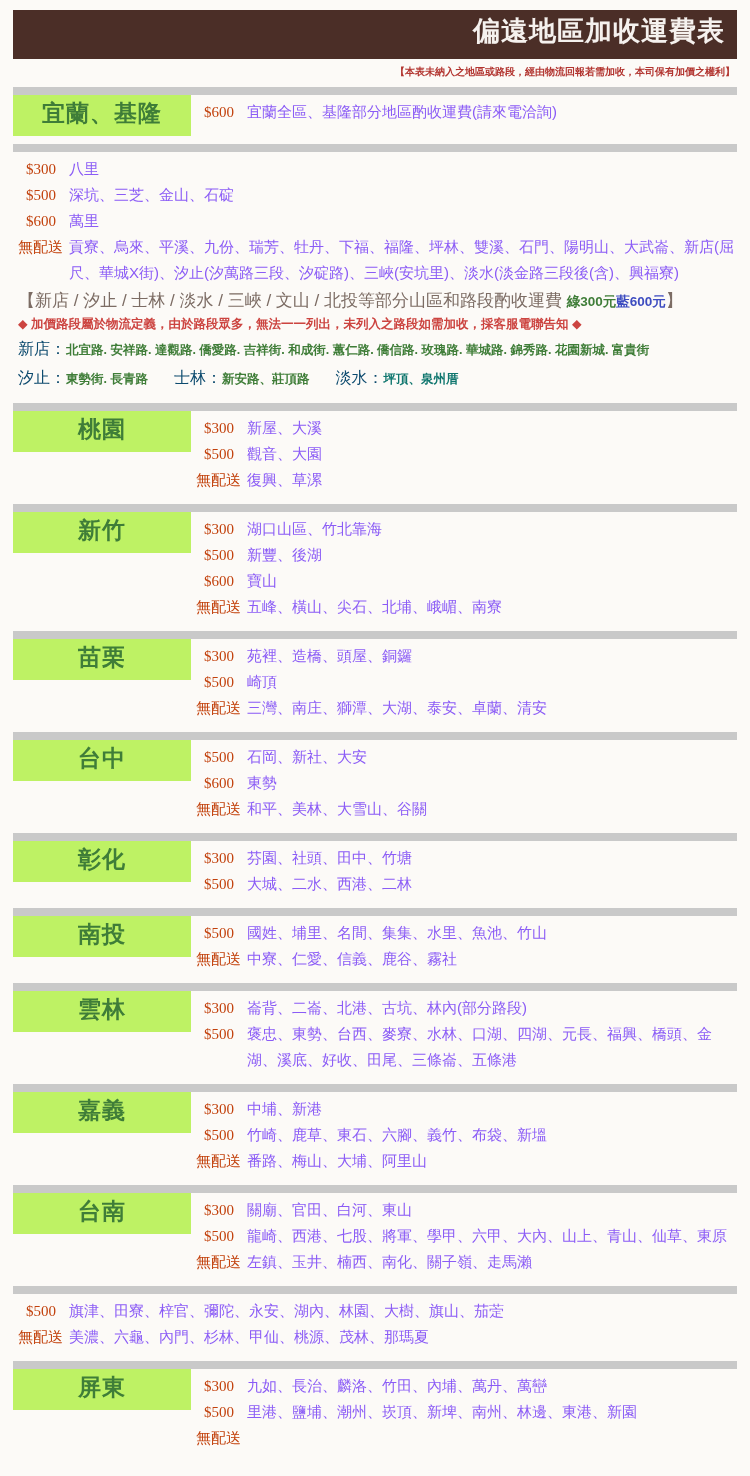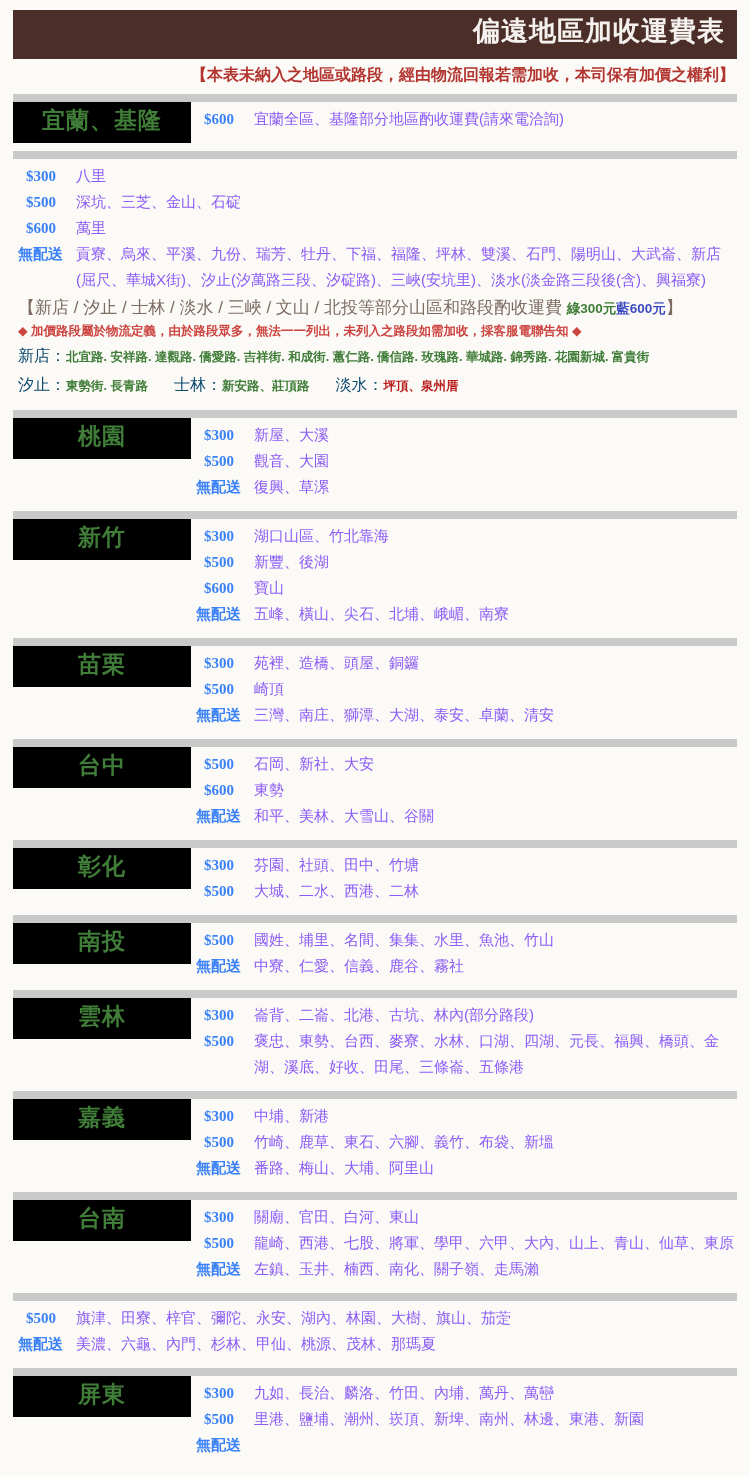--- a/index.html
+++ b/index.html
@@ -4,47 +4,47 @@
 <style>
   html,body{margin:0;padding:0;background:#fcfaf7;}
   body{width:750px;height:1476px;overflow:hidden;
        font-family:"Liberation Sans","DejaVu Sans",sans-serif;}
   .page{padding:10px 13px 0 13px;}
 
   
   .title-bar{background:#4b2e27;height:49px;line-height:43px;text-align:right;
              padding-right:12px;}
   .title-bar .title{color:#f5f1ee;font-size:27px;font-weight:bold;letter-spacing:1px;}
-  .disclaimer{color:#b23530;font-size:16px;font-weight:bold;text-align:right;
+  .disclaimer{color:#b23530;font-size:10px;font-weight:bold;text-align:right;
               margin-top:6px;padding-right:2px;}
 
   
   .section{margin-top:8px;border-top:8px solid #c9c9c9;display:flex;align-items:flex-start;}
-  .region-label{width:178px;flex:none;background:#000000;color:#3f7d38;
+  .region-label{width:178px;flex:none;background:#bef264;color:#3f7d38;
                 font-size:23px;font-weight:bold;text-align:center;
                 padding:3px 0 7px 0;letter-spacing:1px;}
   .content{flex:1;padding:4px 0 3px 5px;}
   .row{display:flex;line-height:26px;font-size:15px;}
-  .tag{flex:none;width:45px;margin-right:13px;font-weight:bold;color:#3b82f6;
+  .tag{flex:none;width:45px;margin-right:6px;font-weight:normal;color:#c2410c;
        font-family:"Liberation Serif","DejaVu Serif",serif;}
   .row.price .tag{padding-left:8px;width:37px;}
   .places{flex:1;color:#8b5cf6;}
 
   
   .note{margin-top:4px;}
   .note-headline{font-size:17px;color:#7c6c64;line-height:22px;}
   .note-headline .fee-green{font-size:13.5px;font-weight:bold;color:#3f7d38;}
   .note-headline .fee-blue{font-size:13.5px;font-weight:bold;color:#3d4cc0;}
   .note-warning{color:#cc4440;font-size:12.5px;font-weight:bold;line-height:20px;margin-top:1px;}
   .street-line{line-height:25px;margin-top:2px;white-space:nowrap;}
   .street-group{margin-right:26px;}
   .street-label{font-size:16px;color:#0c4a6e;}
   .street-value{font-size:12.5px;font-weight:bold;}
   .street-value.green{color:#3f7d38;}
-  .street-value.blue{color:#b91c1c;}
+  .street-value.blue{color:#0f766e;}
 </style>
 </head>
 <body>
 
 <div class="page">
   <div class="title-bar">
     <span class="title">偏遠地區加收運費表</span>
   </div>
   <div class="disclaimer">【本表未納入之地區或路段，經由物流回報若需加收，本司保有加價之權利】</div>
 

